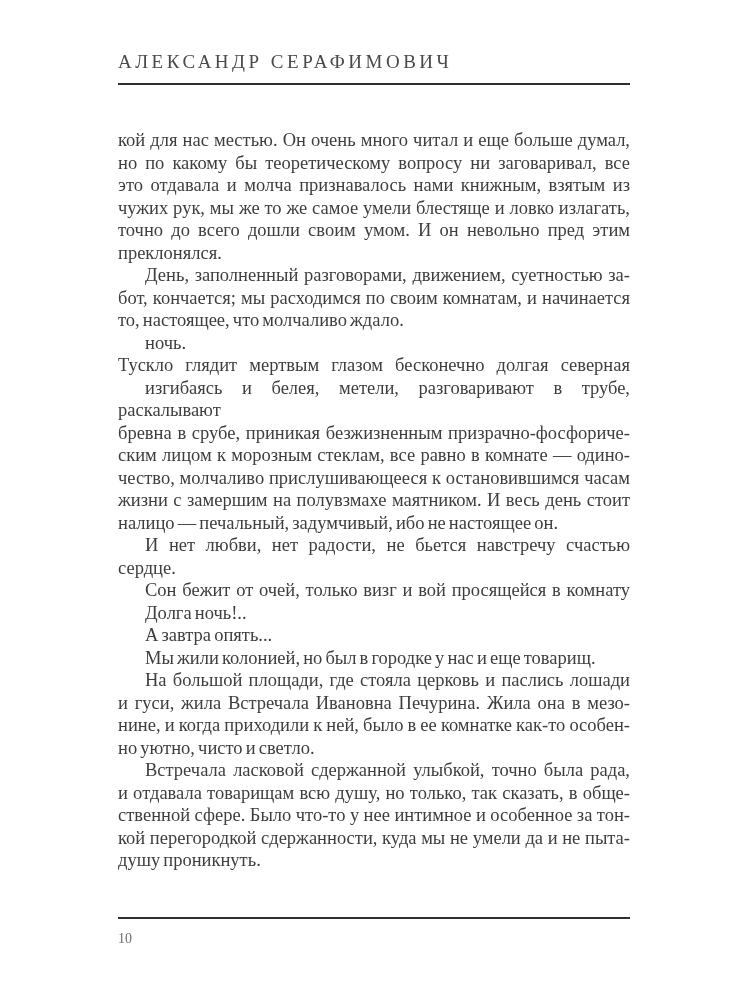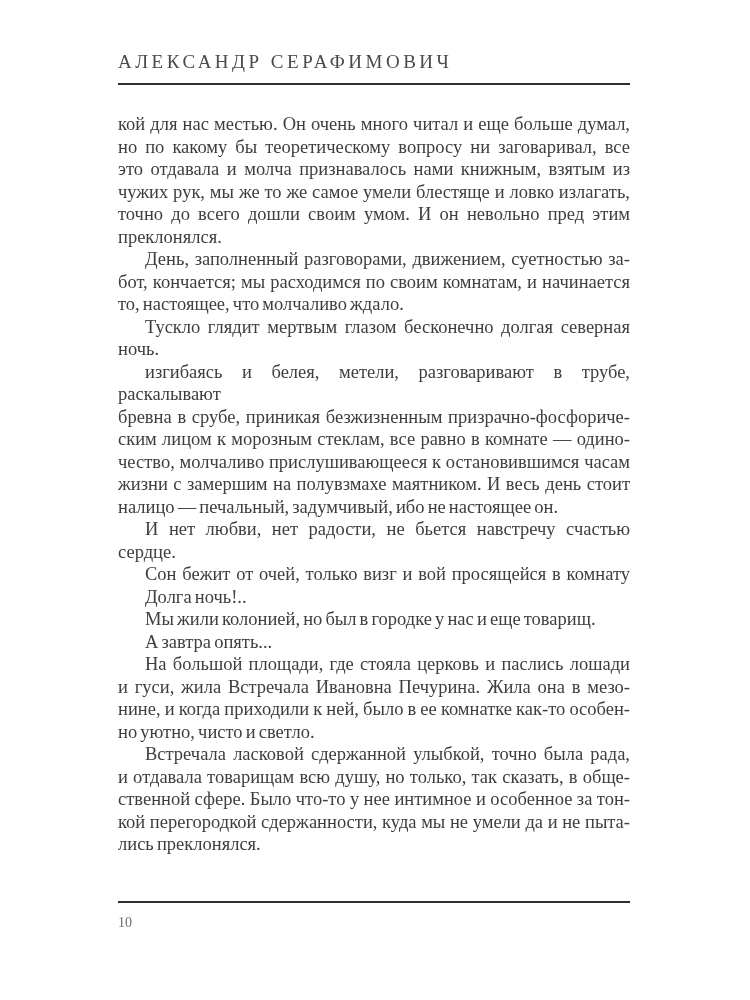--- a/index.html
+++ b/index.html
@@ -31,21 +31,21 @@
     white-space:nowrap;
   }
   .rule{
     height:2px;
     background:var(--rule);
     border:none;
   }
   .rule.header-rule{margin-top:9px;}
   
   .body-text{
-    margin-top:28px;
+    margin-top:44px;
     font-size:18.5px;
     line-height:22.5px;
     word-spacing:-1.5px;
   }
   .para{text-align:justify;}
   .line{
     text-align:justify;
     text-align-last:justify;
     -moz-text-align-last:justify;
   }
@@ -81,58 +81,58 @@
         <div class="line">чужих рук, мы же то же самое умели блестяще и ловко излагать,</div>
         <div class="line">точно до всего дошли своим умом. И он невольно пред этим</div>
         <div class="line para-last">преклонялся.</div>
       </div>
       <div class="para indent">
         <div class="line">День, заполненный разговорами, движением, суетностью за-</div>
         <div class="line">бот, кончается; мы расходимся по своим комнатам, и начинается</div>
         <div class="line para-last">то, настоящее, что молчаливо ждало.</div>
       </div>
       <div class="para indent">
+        <div class="line para-last">ночь.</div>
         <div class="line">Тускло глядит мертвым глазом бесконечно долгая северная</div>
-        <div class="line para-last">ночь.</div>
       </div>
       <div class="para indent">
         <div class="line">изгибаясь и белея, метели, разговаривают в трубе, раскалывают</div>
         <div class="line">бревна в срубе, приникая безжизненным призрачно-фосфориче-</div>
         <div class="line">ским лицом к морозным стеклам, все равно в комнате — одино-</div>
         <div class="line">чество, молчаливо прислушивающееся к остановившимся часам</div>
         <div class="line">жизни с замершим на полувзмахе маятником. И весь день стоит</div>
         <div class="line para-last">налицо — печальный, задумчивый, ибо не настоящее он.</div>
       </div>
       <div class="para indent">
         <div class="line para-last">И нет любви, нет радости, не бьется навстречу счастью сердце.</div>
       </div>
       <div class="para indent">
         <div class="line">Сон бежит от очей, только визг и вой просящейся в комнату</div>
       </div>
       <div class="para indent">
         <div class="line para-last">Долга ночь!..</div>
       </div>
       <div class="para indent">
-        <div class="line para-last">Мы жили колонией, но был в городке у нас и еще товарищ.</div>
+        <div class="line para-last">А завтра опять...</div>
       </div>
       <div class="para indent">
-        <div class="line para-last">А завтра опять...</div>
+        <div class="line para-last">Мы жили колонией, но был в городке у нас и еще товарищ.</div>
       </div>
       <div class="para indent">
         <div class="line">На большой площади, где стояла церковь и паслись лошади</div>
         <div class="line">и гуси, жила Встречала Ивановна Печурина. Жила она в мезо-</div>
         <div class="line">нине, и когда приходили к ней, было в ее комнатке как-то особен-</div>
         <div class="line para-last">но уютно, чисто и светло.</div>
       </div>
       <div class="para indent">
         <div class="line">Встречала ласковой сдержанной улыбкой, точно была рада,</div>
         <div class="line">и отдавала товарищам всю душу, но только, так сказать, в обще-</div>
         <div class="line">ственной сфере. Было что-то у нее интимное и особенное за тон-</div>
         <div class="line">кой перегородкой сдержанности, куда мы не умели да и не пыта-</div>
-        <div class="line para-last">лись преклонялся.</div>
+        <div class="line para-last">душу проникнуть.</div>
       </div>
     </main>
 
   <footer>
     <div class="rule footer-rule"></div>
     <div class="page-number">10</div>
   </footer>
 
 </div>
 

